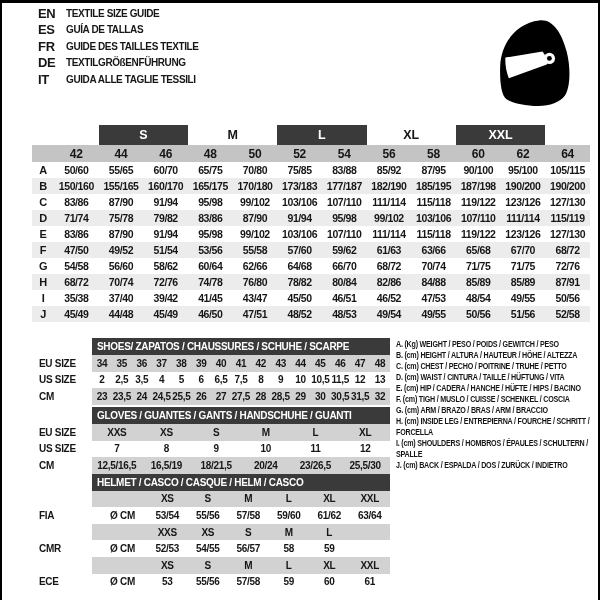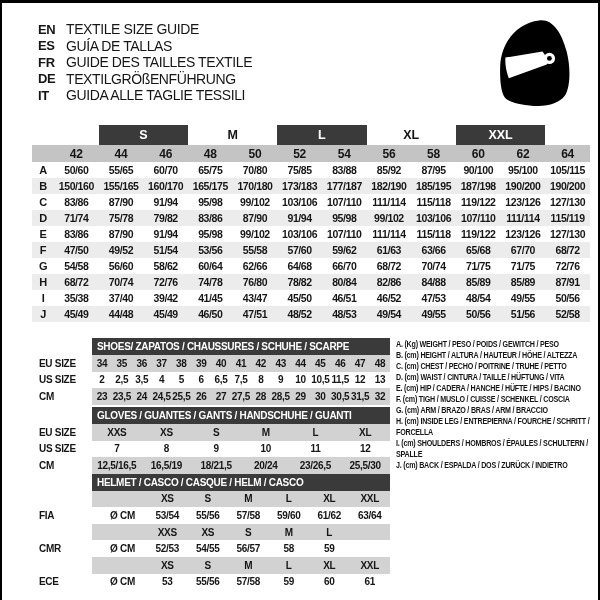--- a/index.html
+++ b/index.html
@@ -2,24 +2,24 @@
 <html><head>
 <meta charset="utf-8">
 <style>
   html,body{margin:0;padding:0;background:#fff;}
   .page{
     position:relative;width:600px;height:600px;background:#fff;overflow:hidden;
     font-family:"Liberation Sans",sans-serif;color:#161616;box-sizing:border-box;
     border-top:3px solid #000;border-left:2px solid #000;border-right:2px solid #000;
   }
   
-  .lang-block{position:absolute;left:36px;top:18px;}
+  .lang-block{position:absolute;left:36px;top:2px;}
   .lang-row{display:flex;align-items:center;height:16.5px;}
   .lang-code{width:28px;font-weight:700;font-size:13px;letter-spacing:-0.3px;}
-  .lang-title{font-weight:400;font-size:14px;letter-spacing:-0.4px;white-space:nowrap;}
+  .lang-title{font-weight:700;font-size:10px;letter-spacing:-0.4px;white-space:nowrap;}
   
   .helmet-svg{position:absolute;left:492px;top:14px;width:78px;height:95px;}
   
   table{border-collapse:collapse;table-layout:fixed;}
   td{padding:0;vertical-align:middle;text-align:center;white-space:nowrap;overflow:visible;}
   .band{background:#3a3a3a;color:#fff;text-align:left;padding-left:5px;
         font-weight:700;font-size:11px;letter-spacing:-0.2px;}
   .lbl{text-align:left;padding-left:2px;background:#fff;font-weight:700;font-size:10px;letter-spacing:-0.2px;}
   
   .size-table{position:absolute;left:30px;top:122px;width:558px;}

